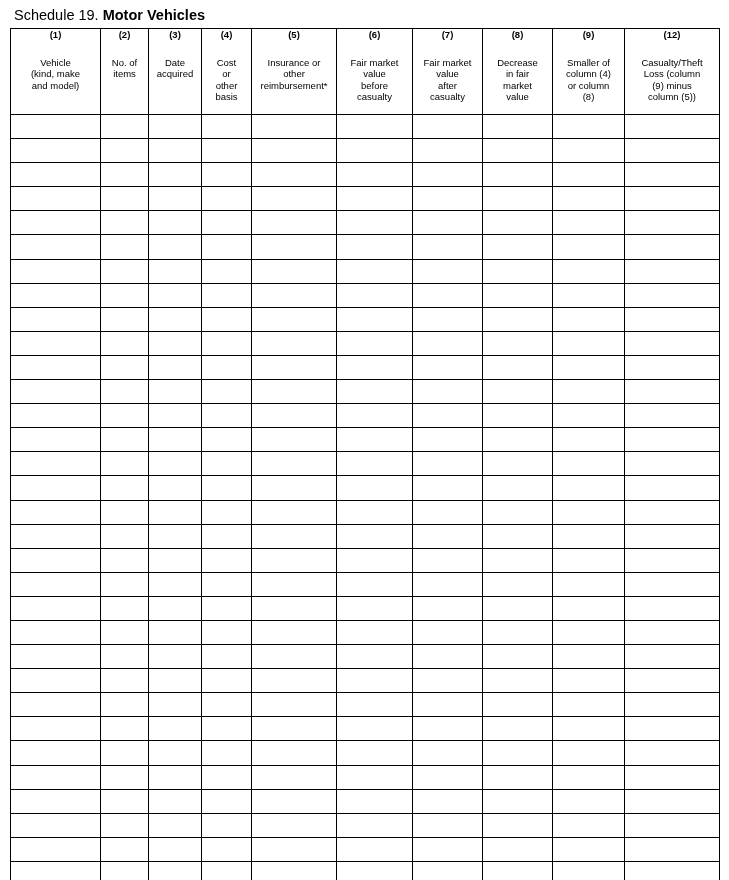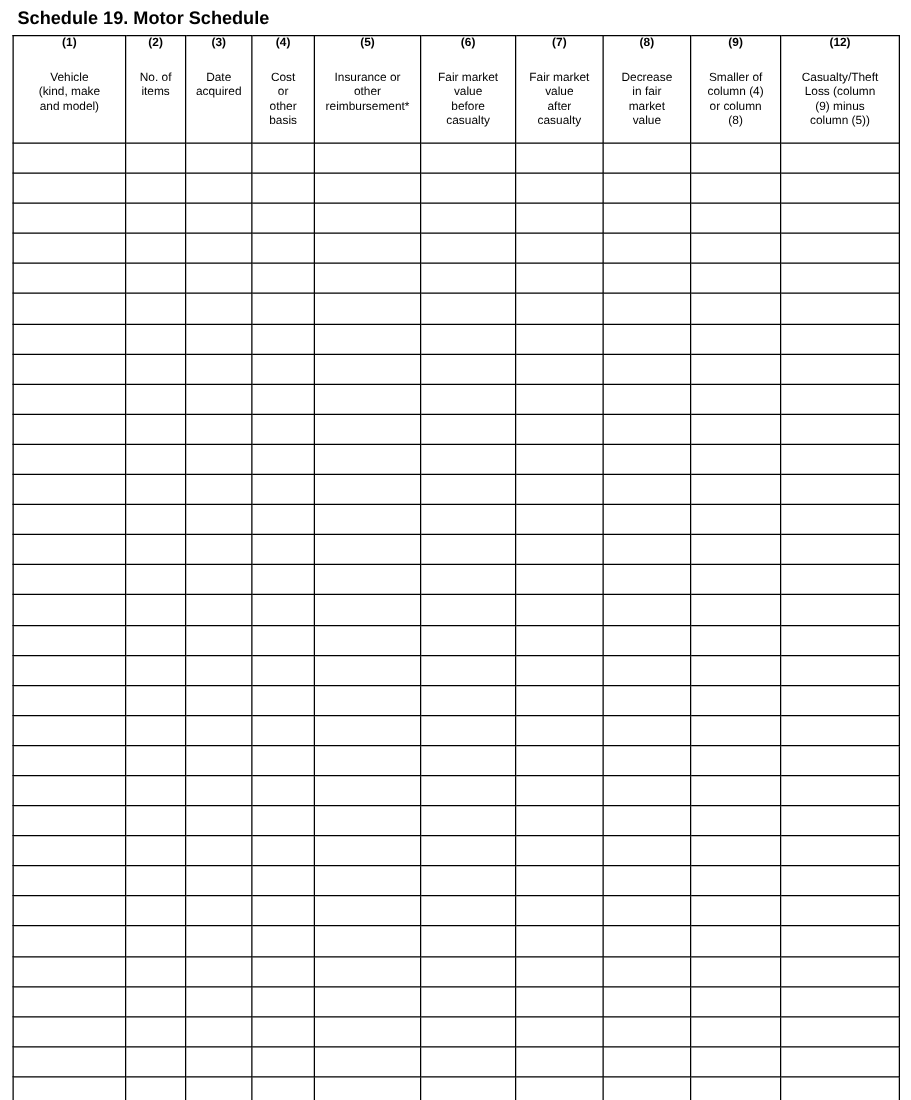--- a/index.html
+++ b/index.html
@@ -21,21 +21,21 @@
     box-sizing: border-box;
     padding: 4px 10px 0 10px;
   }
   .schedule-title {
     font-size: 14.5px;
     line-height: 18px;
     margin: 2px 0 4px 4px;
     white-space: nowrap;
   }
   .schedule-title .lead {
-    font-weight: bold;
+    font-weight: normal;
   }
   .schedule-title .strong {
     font-weight: bold;
   }
   table.grid {
     border-collapse: collapse;
     width: 709px;
     table-layout: fixed;
   }
   table.grid td, table.grid th {
@@ -70,21 +70,21 @@
     box-sizing: border-box;
   }
 </style>
 </head>
 <body>
 
 <div class="page">
 
   <div class="schedule-title">
     <span class="lead">Schedule 19.</span>
-    <span class="strong">Motor Schedule</span>
+    <span class="strong">Motor Vehicles</span>
   </div>
 
   <table class="grid">
     <colgroup>
       <col style="width:90px">
       <col style="width:48px">
       <col style="width:53px">
       <col style="width:50px">
       <col style="width:85px">
       <col style="width:76px">

